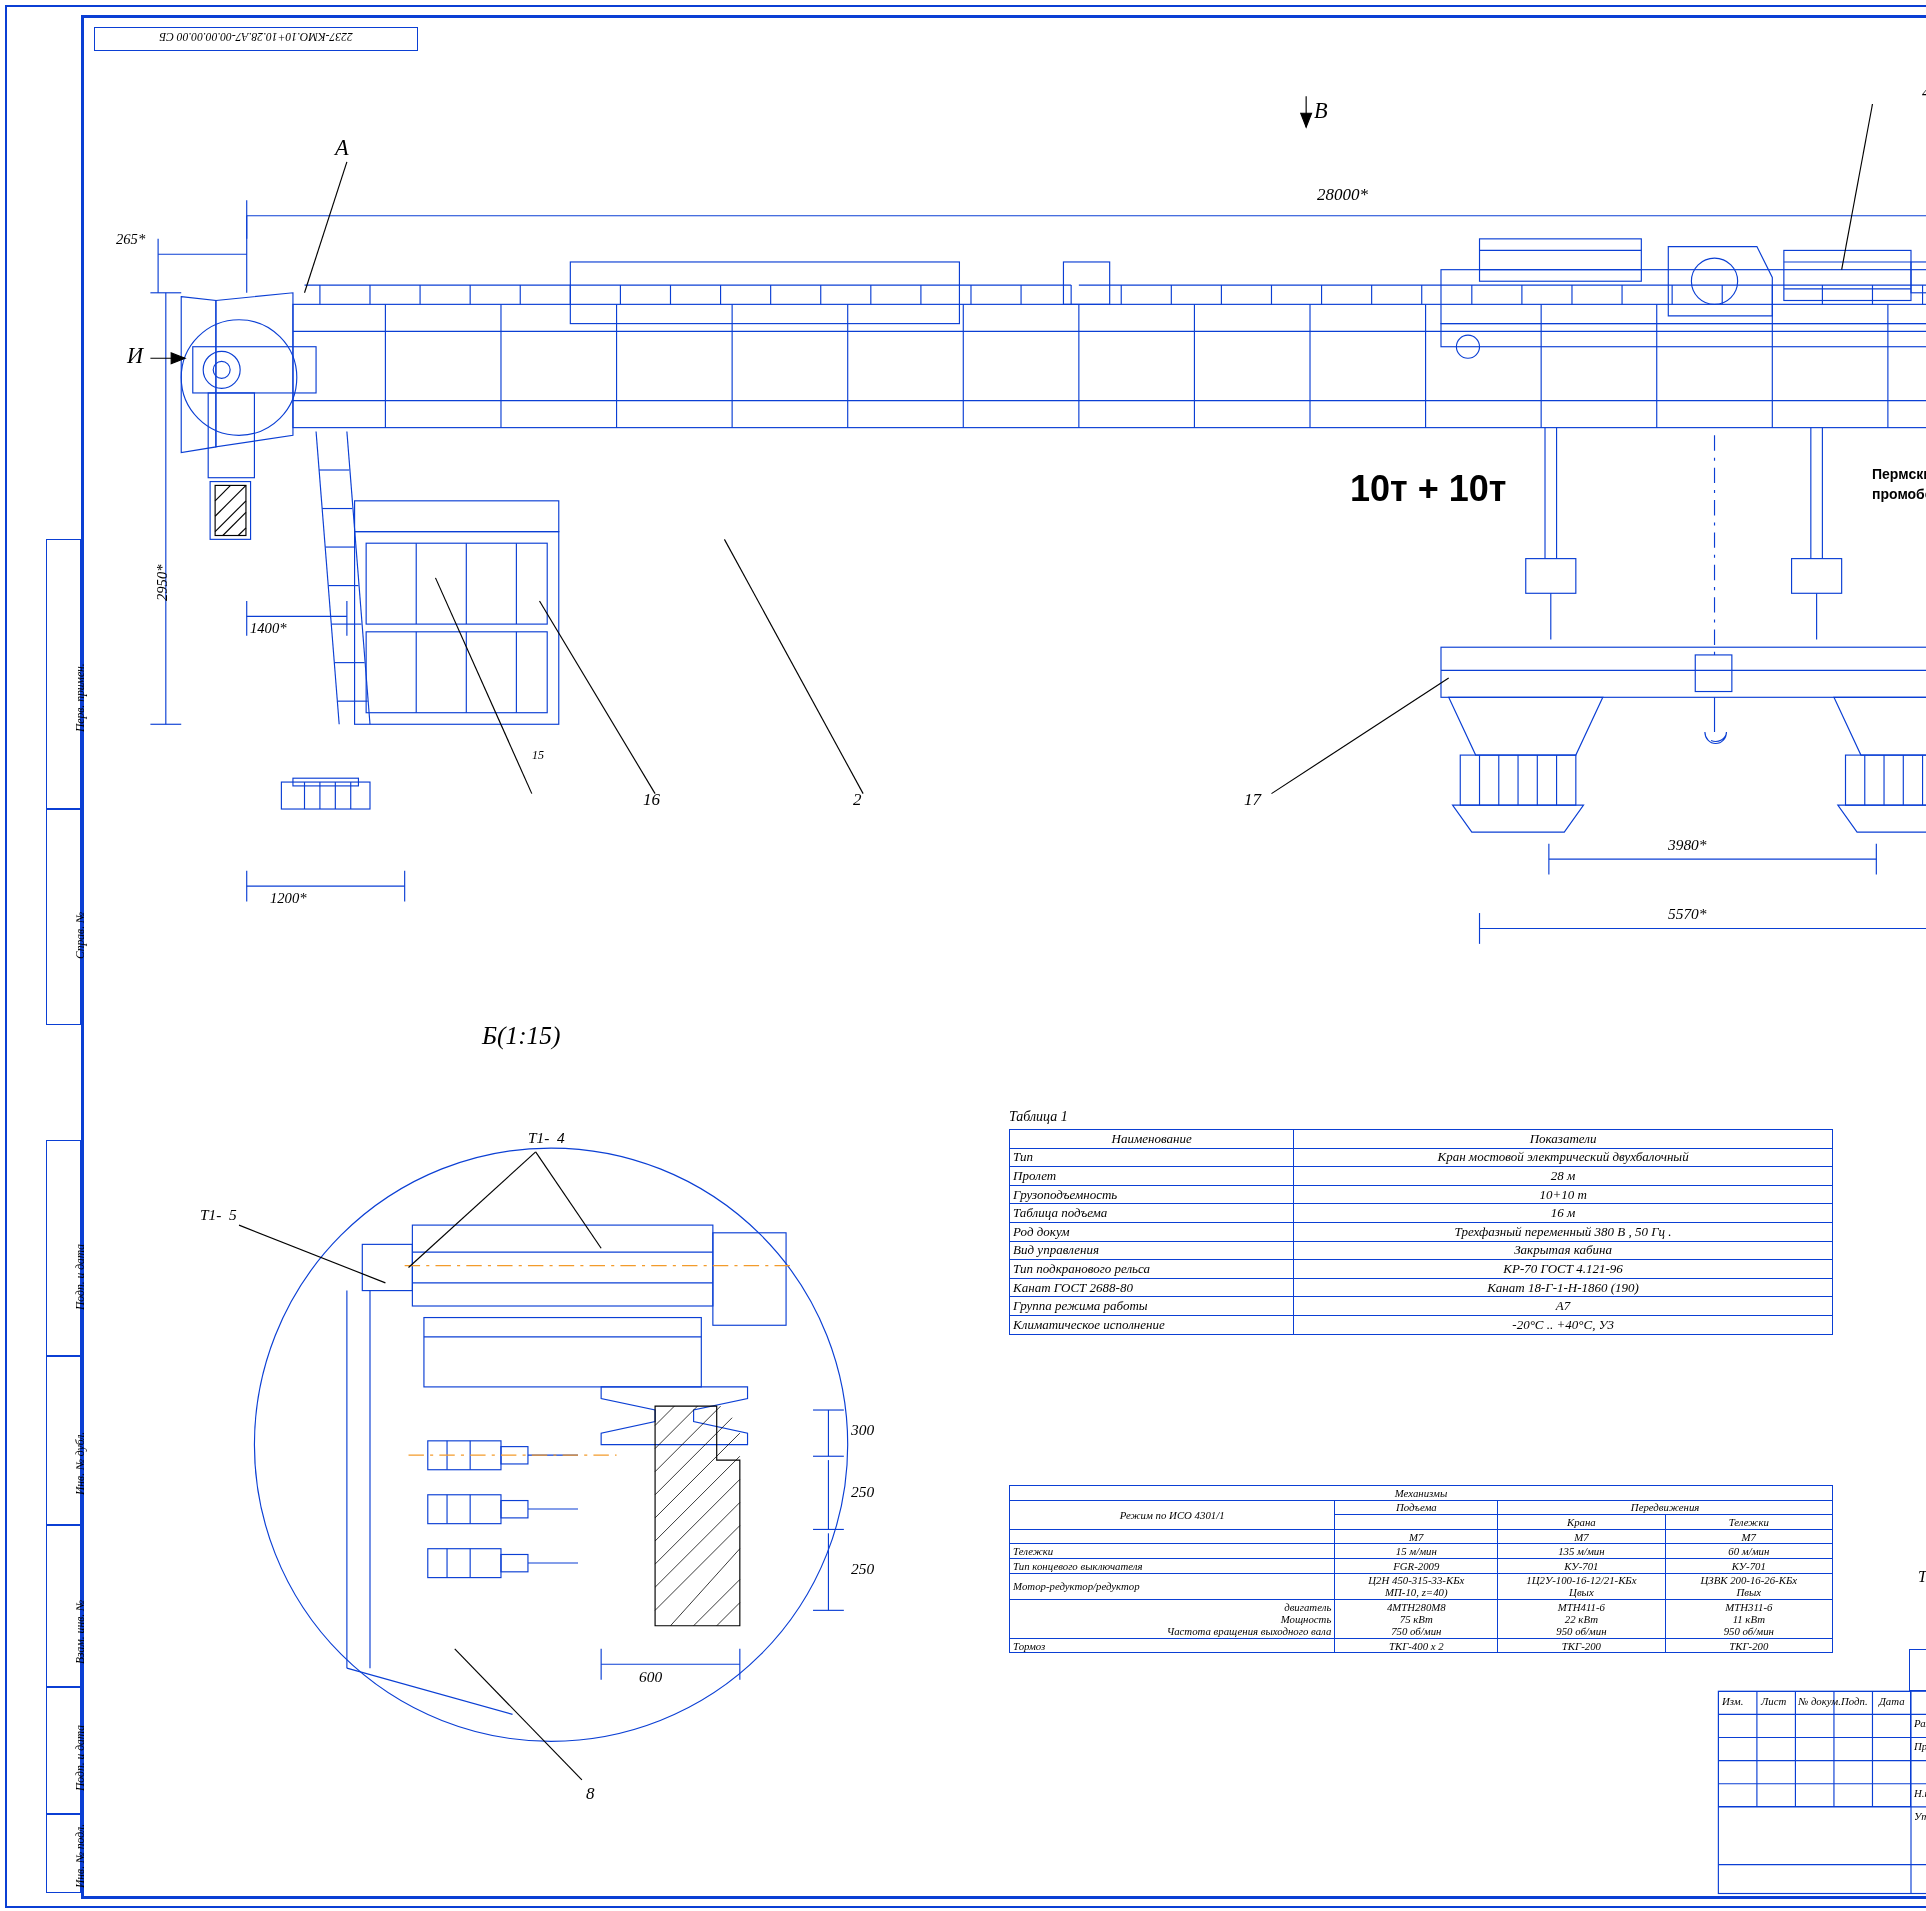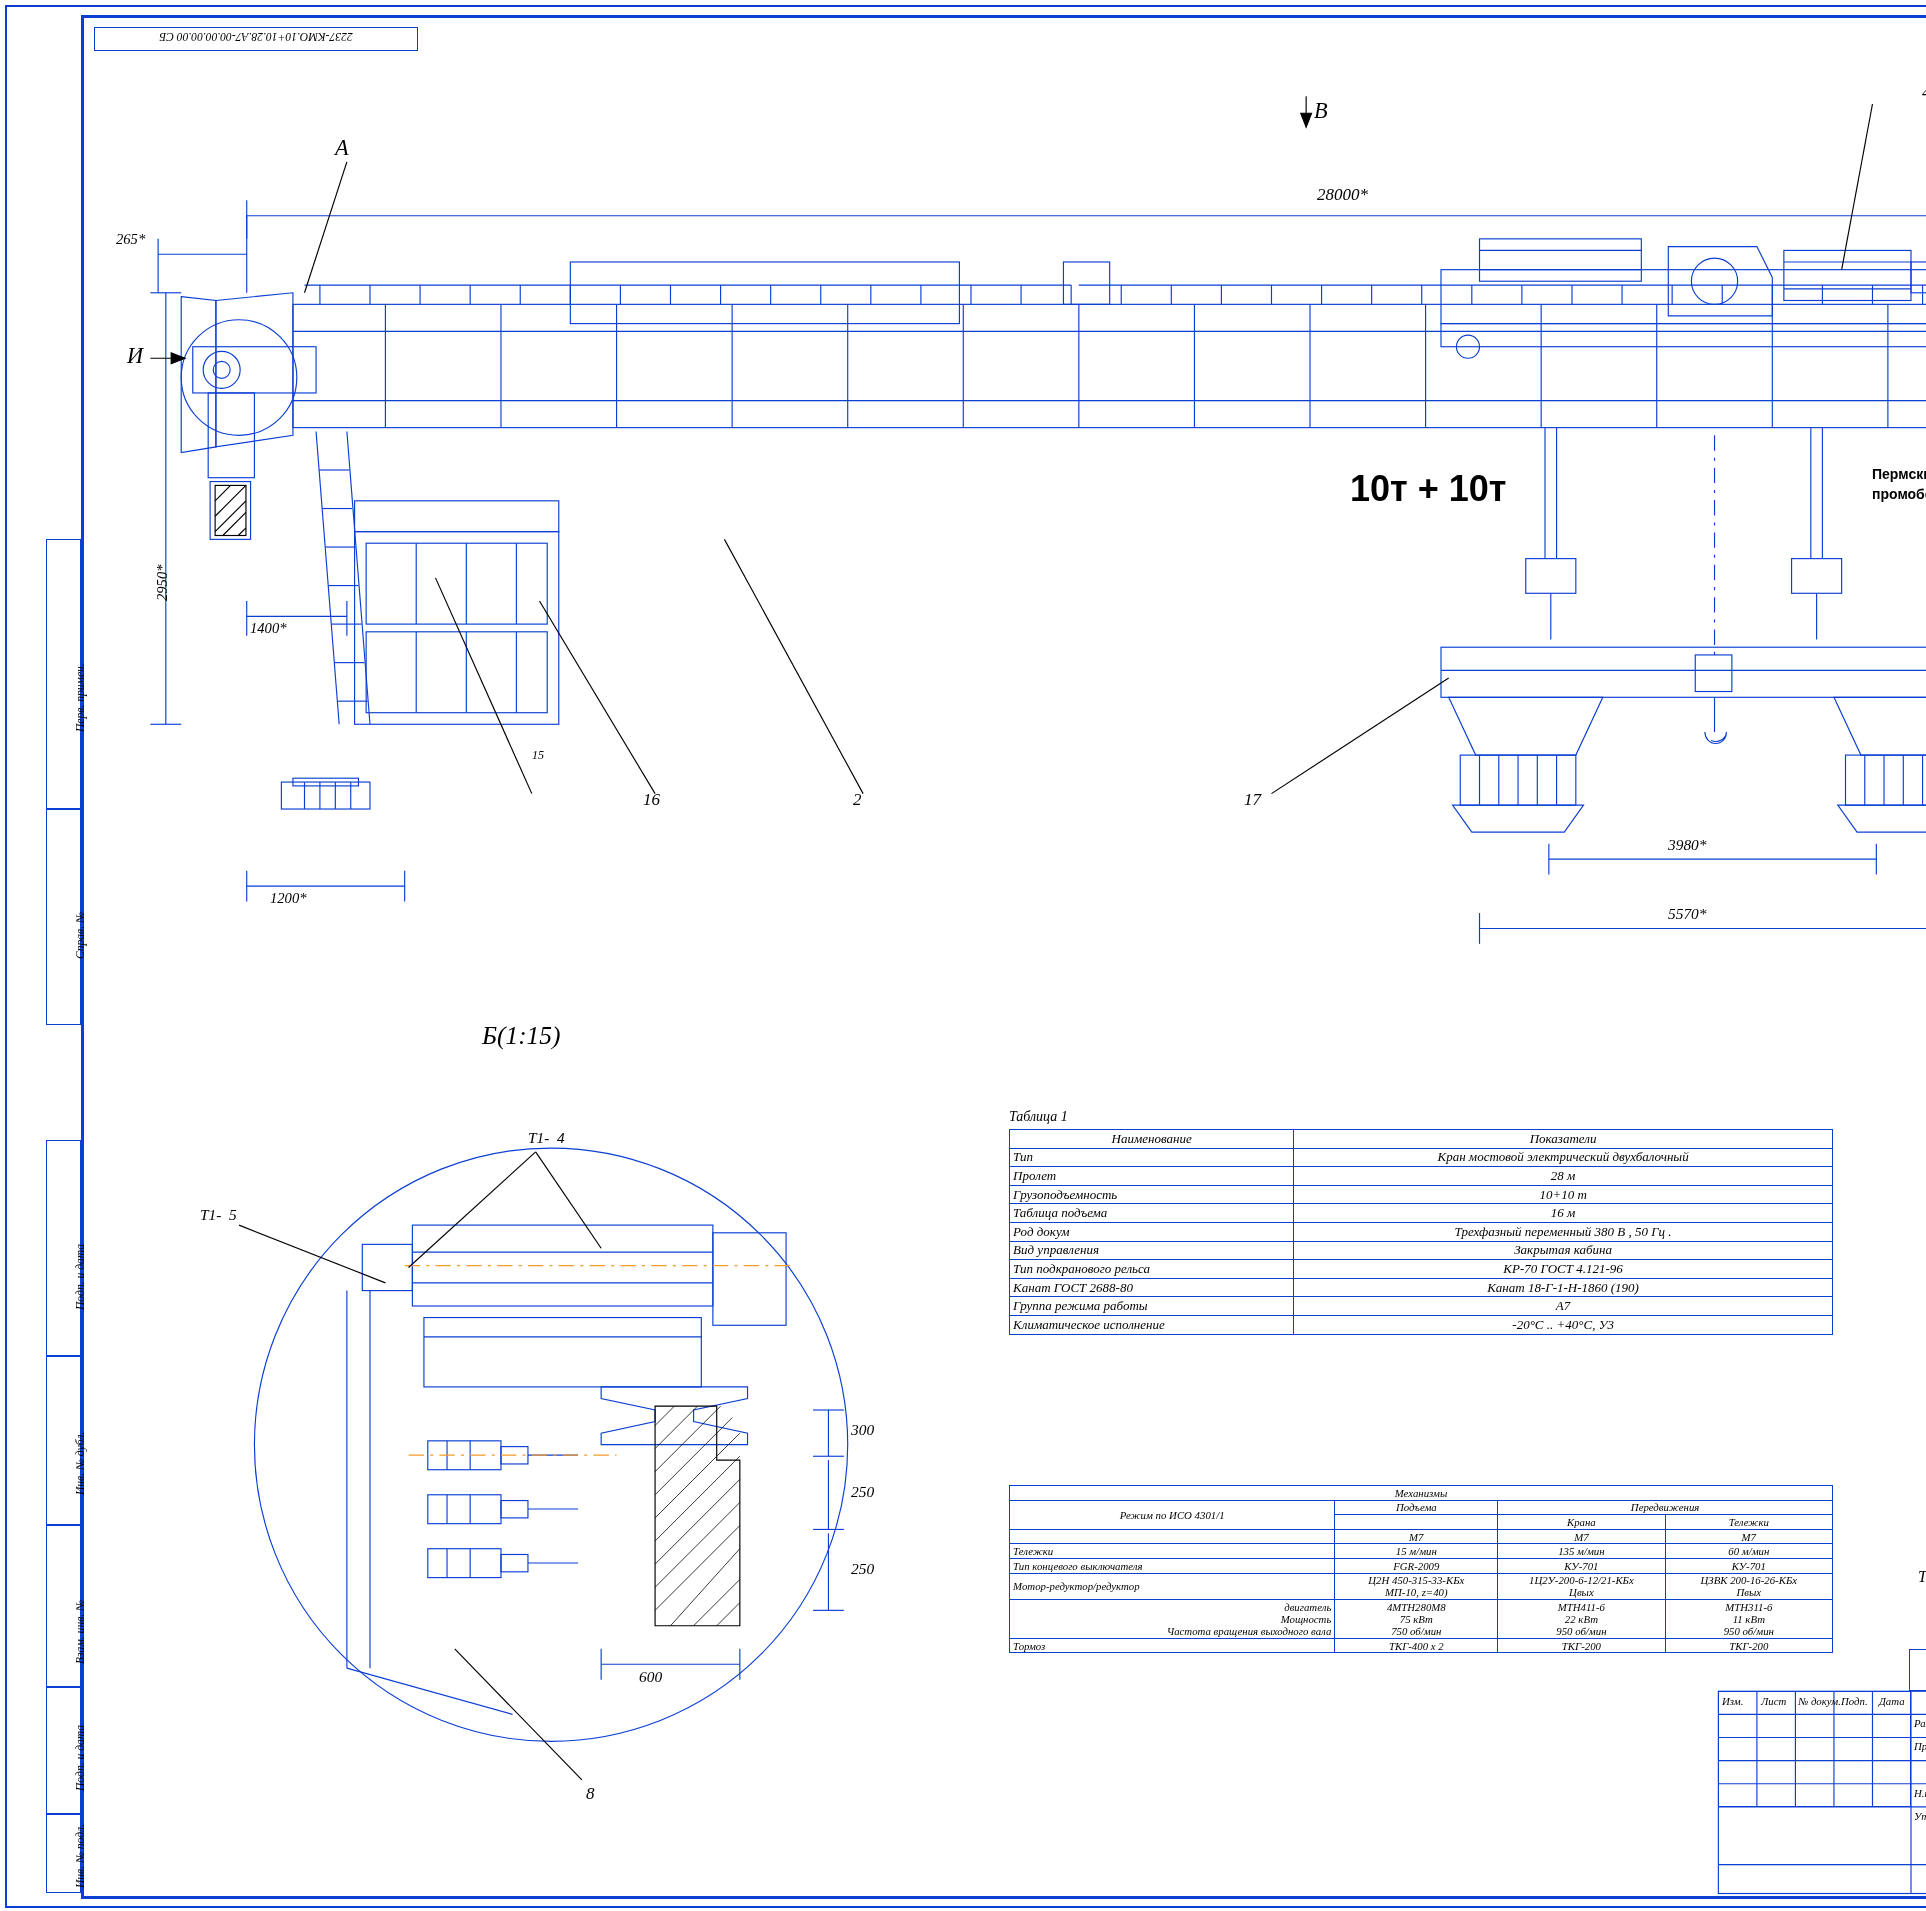--- a/index.html
+++ b/index.html
@@ -581,21 +581,21 @@
     <tr>
       <td>Тип концевого выключателя</td>
       <td class="ctr">FGR-2009</td>
       <td class="ctr">КУ-701</td>
       <td class="ctr">КУ-701</td>
     </tr>
     <tr>
       <td>Мотор-редуктор/редуктор</td>
       <td class="ctr" style="white-space:pre-line;">Ц2Н 450-315-33-КБх
 МП-10, z=40)</td>
-      <td class="ctr" style="white-space:pre-line;">1Ц2У-200-6-12/21-КБх
+      <td class="ctr" style="white-space:pre-line;">1Ц2У-100-16-12/21-КБх
 Цвых</td>
       <td class="ctr" style="white-space:pre-line;">ЦЗВК 200-16-26-КБх
 Пвых</td>
     </tr>
     <tr>
       <td style="white-space:pre-line;text-align:right;">двигатель
 Мощность
 Частота вращения выходного вала</td>
       <td class="ctr" style="white-space:pre-line;">4МТН280М8
 75 кВт

